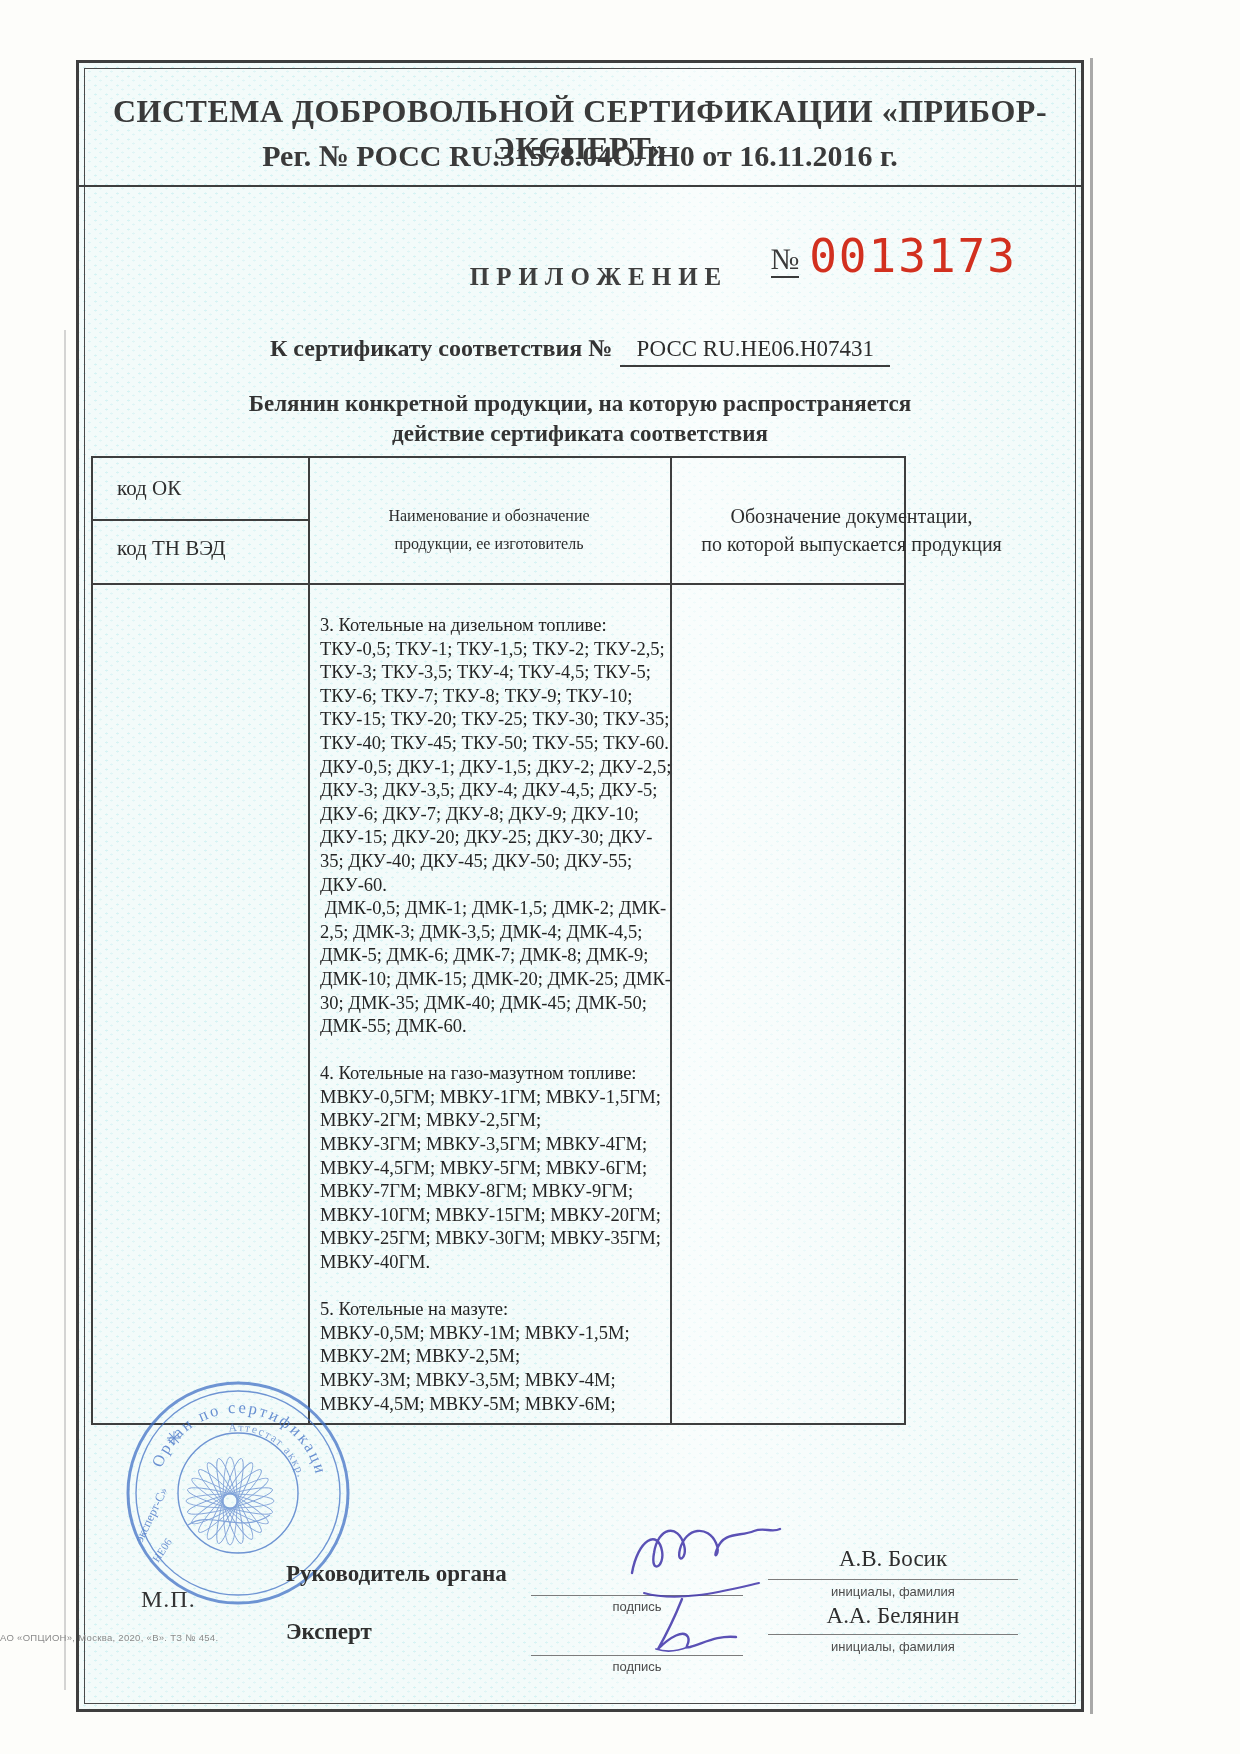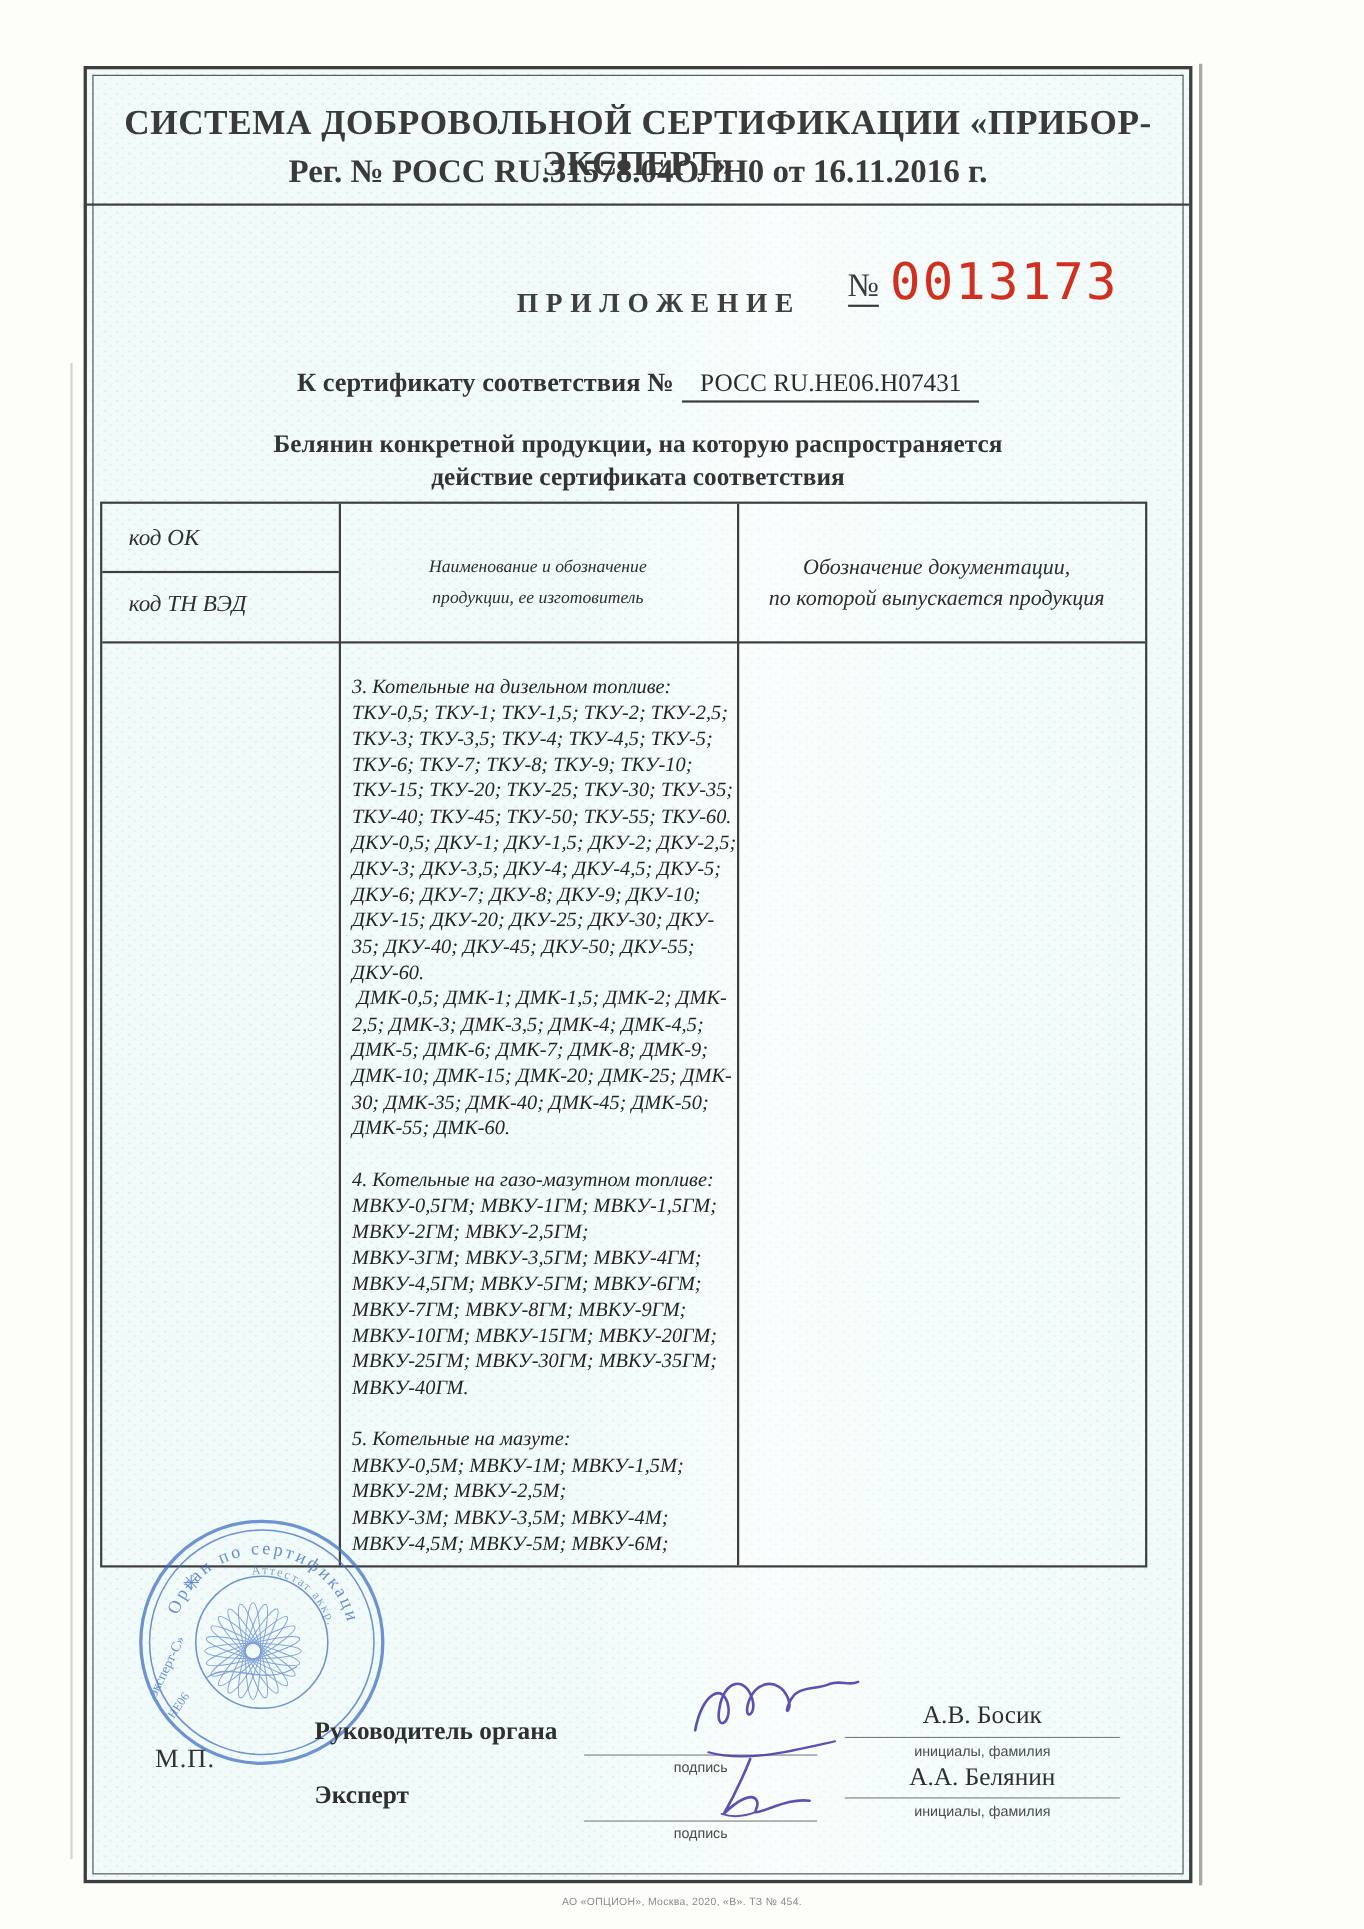--- a/index.html
+++ b/index.html
@@ -39,21 +39,21 @@
   .doc-title{top:200px;font-size:25px;font-weight:bold;letter-spacing:7px;color:#3f3f3f;padding-left:19px;}
 
   .subtitle{top:272px;font-size:24px;}
   .subtitle .lbl{font-weight:bold;color:#333;}
   .subtitle .val{display:inline-block;border-bottom:2px solid #3c3c3c;padding:0 16px 3px;margin-left:8px;font-size:23px;color:#2c2c2c;}
 
   .purpose1{top:328px;font-size:23px;font-weight:bold;color:#333;}
   .purpose2{top:358px;font-size:23px;font-weight:bold;color:#333;}
 
   
-  .ctable{left:12px;top:393px;width:952px;height:969px;border:2.5px solid #3e3e3e;box-sizing:border-box;font-style:italic;}
+  .ctable{left:12px;top:393px;width:815px;height:969px;border:2.5px solid #3e3e3e;box-sizing:border-box;}
   .v1{position:absolute;left:215px;top:0;bottom:0;border-left:2px solid #3e3e3e;}
   .v2{position:absolute;left:577px;top:0;bottom:0;border-left:2px solid #3e3e3e;}
   .h-split{position:absolute;left:0;top:61px;width:215px;border-top:2px solid #3e3e3e;}
   .h-bottom{position:absolute;left:0;top:125px;width:100%;border-top:2px solid #3e3e3e;}
   .cell-ok{position:absolute;left:24px;top:18px;font-size:21px;color:#2f2f2f;}
   .cell-tnved{position:absolute;left:24px;top:78px;font-size:21px;color:#2f2f2f;}
   .col2-header{position:absolute;left:215px;top:44px;width:362px;text-align:center;font-size:16px;line-height:28px;white-space:pre-line;color:#2d2d2d;}
   .col3-header{position:absolute;left:577px;top:44px;width:363px;text-align:center;font-size:20px;line-height:28px;white-space:pre-line;color:#2d2d2d;}
   .product-list{position:absolute;left:227px;top:156px;width:352px;font-size:18.5px;line-height:23.6px;white-space:pre-wrap;color:#242424;}
 
@@ -72,21 +72,21 @@
   .cap-sig2{left:452px;top:1596px;width:212px;}
   .cap-name1{left:689px;top:1521px;width:250px;}
   .cap-name2{left:689px;top:1576px;width:250px;}
   .name{font-size:23px;color:#2e2e2e;text-align:center;}
   .name-head{left:689px;top:1483px;width:250px;}
   .name-expert{left:689px;top:1540px;width:250px;}
   .sig-svg{position:absolute;}
   .sig1{left:545px;top:1458px;width:175px;height:95px;}
   .sig2{left:565px;top:1528px;width:115px;height:80px;}
 
-  .print-line{position:absolute;left:0;top:1724px;width:100%;text-align:center;
+  .print-line{position:absolute;left:0;top:1632px;width:100%;
     font-family:"Liberation Sans","DejaVu Sans",sans-serif;font-size:9.5px;color:#8a8a8a;letter-spacing:.3px;}
 </style>
 </head>
 <body>
 
 <div class="frame">
   <div class="frame-inner"></div>
 
   <div class="abs center sys1">СИСТЕМА ДОБРОВОЛЬНОЙ СЕРТИФИКАЦИИ «ПРИБОР-ЭКСПЕРТ»</div>
   <div class="abs center sys2">Рег. № РОСС RU.31578.04ОЛН0 от 16.11.2016 г.</div>

